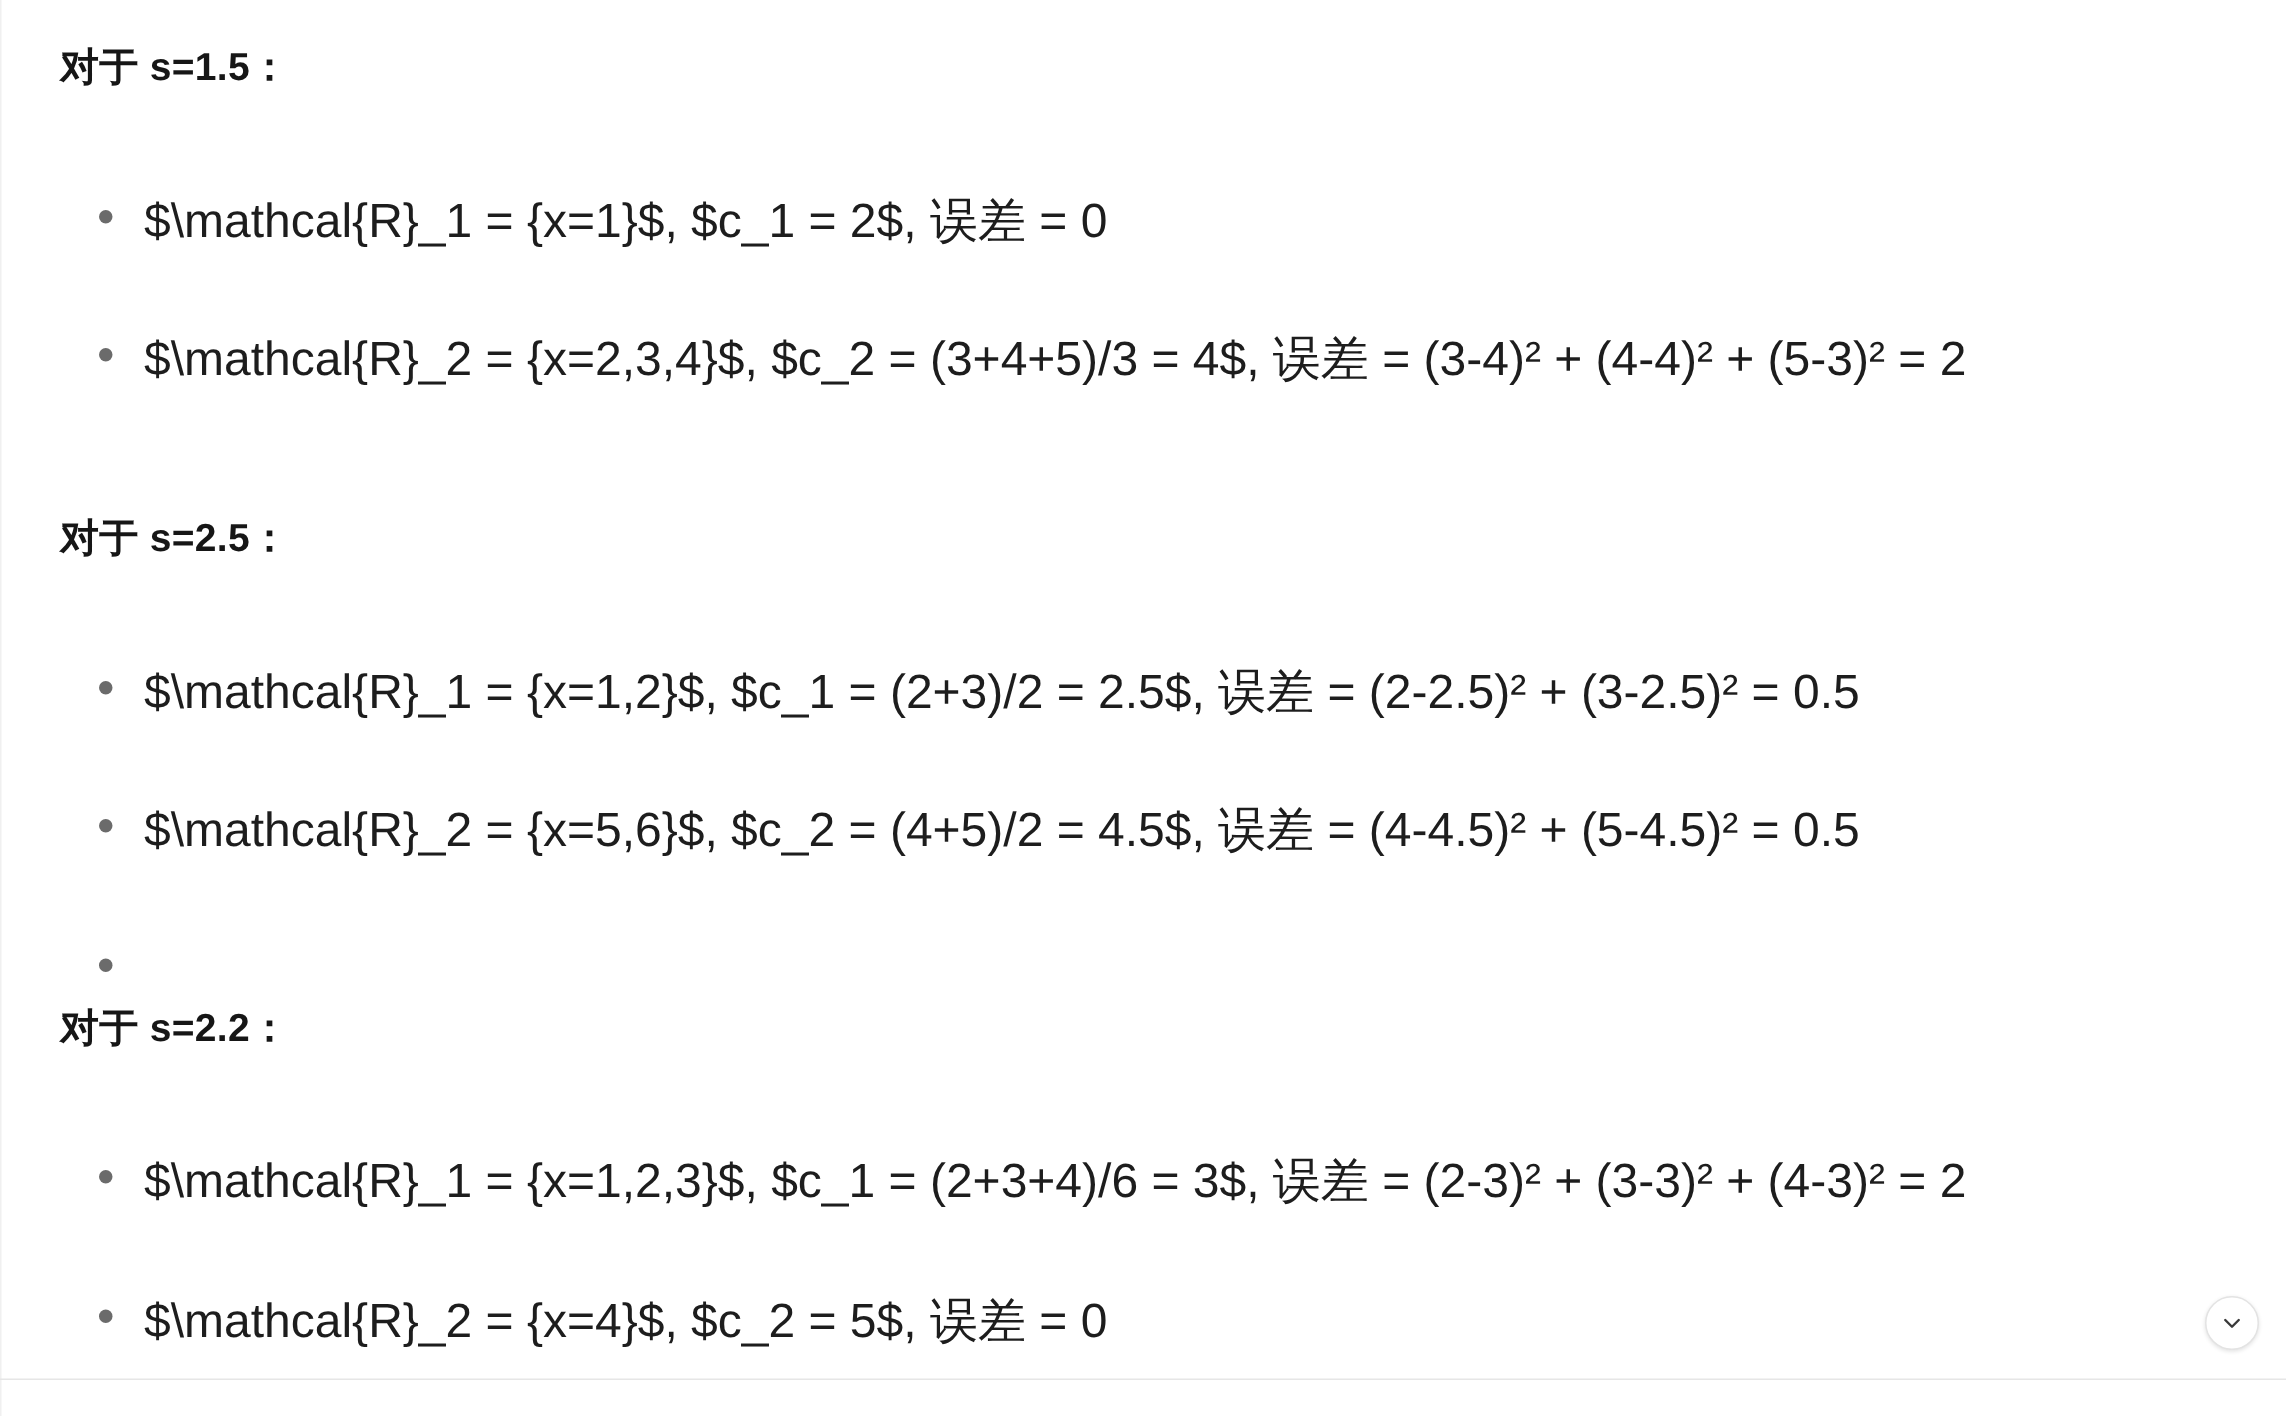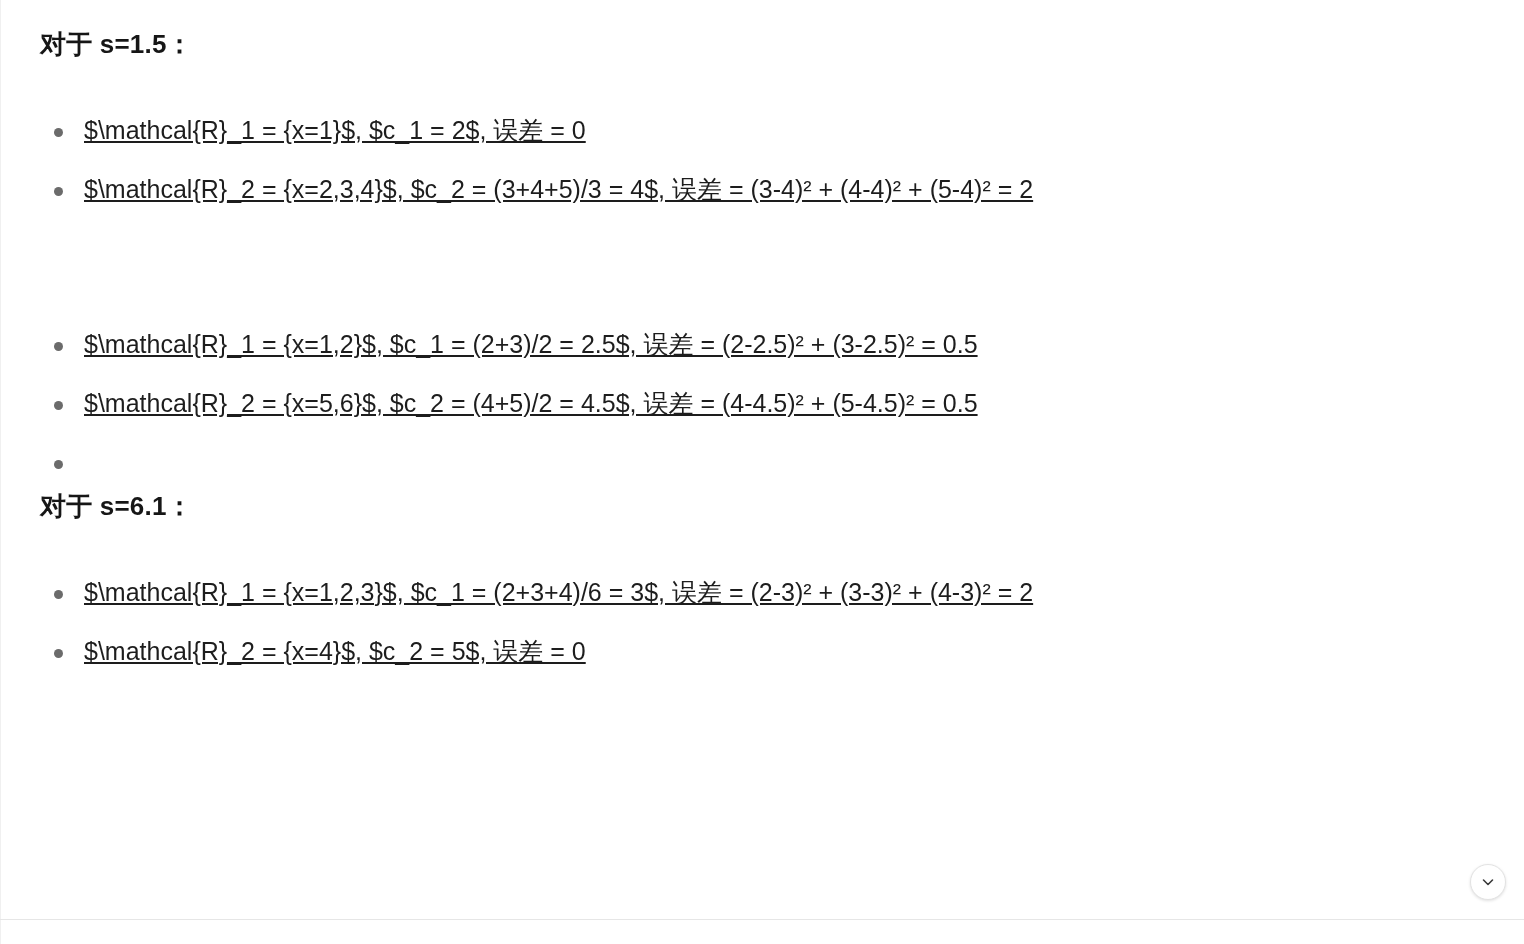--- a/index.html
+++ b/index.html
@@ -34,26 +34,25 @@
     padding: 0;
     letter-spacing: 0.2px;
   }
   ul.bullets {
     list-style: none;
     margin: 0;
     padding: 0;
   }
   ul.bullets li {
     position: relative;
-    font-size: 25px;
+    font-size: 32px;
     line-height: 1.32;
     color: #1d1d1d;
     padding-left: 44px;
-    margin: 0;
-    text-decoration: underline;
+    margin: 12px;
   }
   ul.bullets li .dot {
     position: absolute;
     left: 14px;
     top: 14px;
     width: 9px;
     height: 9px;
     border-radius: 50%;
     background: #6b6b6b;
   }
@@ -107,29 +106,30 @@
     <div class="section-heading">对于 s=1.5：</div>
     <div class="heading-gap"></div>
     <ul class="bullets">
       <li>
         <span class="dot"></span>
         <span>$\mathcal{R}_1 = {x=1}$, $c_1 = 2$, 误差 = 0</span>
       </li>
       <div class="item-gap"></div>
       <li>
         <span class="dot"></span>
-        <span>$\mathcal{R}_2 = {x=2,3,4}$, $c_2 = (3+4+5)/3 = 4$, 误差 = (3-4)² + (4-4)² + (5-4)² = 2</span>
+        <span>$\mathcal{R}_2 = {x=2,3,4}$, $c_2 = (3+4+5)/3 = 4$, 误差 = (3-4)² + (4-4)² + (5-3)² = 2</span>
       </li>
       <div class="item-gap"></div>
     </ul>
   </div>
 
   <div class="block-gap"></div>
 
   <div class="section">
+    <div class="section-heading">对于 s=2.5：</div>
     <div class="heading-gap"></div>
     <ul class="bullets">
       <li>
         <span class="dot"></span>
         <span>$\mathcal{R}_1 = {x=1,2}$, $c_1 = (2+3)/2 = 2.5$, 误差 = (2-2.5)² + (3-2.5)² = 0.5</span>
       </li>
       <div class="item-gap"></div>
       <li>
         <span class="dot"></span>
         <span>$\mathcal{R}_2 = {x=5,6}$, $c_2 = (4+5)/2 = 4.5$, 误差 = (4-4.5)² + (5-4.5)² = 0.5</span>
@@ -137,21 +137,21 @@
       <div class="item-gap"></div>
       <li>
         <span class="dot"></span>
       </li>
     </ul>
   </div>
 
   <div class="block-gap"></div>
 
   <div class="section">
-    <div class="section-heading">对于 s=6.1：</div>
+    <div class="section-heading">对于 s=2.2：</div>
     <div class="heading-gap"></div>
     <ul class="bullets">
       <li>
         <span class="dot"></span>
         <span>$\mathcal{R}_1 = {x=1,2,3}$, $c_1 = (2+3+4)/6 = 3$, 误差 = (2-3)² + (3-3)² + (4-3)² = 2</span>
       </li>
       <div class="item-gap"></div>
       <li>
         <span class="dot"></span>
         <span>$\mathcal{R}_2 = {x=4}$, $c_2 = 5$, 误差 = 0</span>

